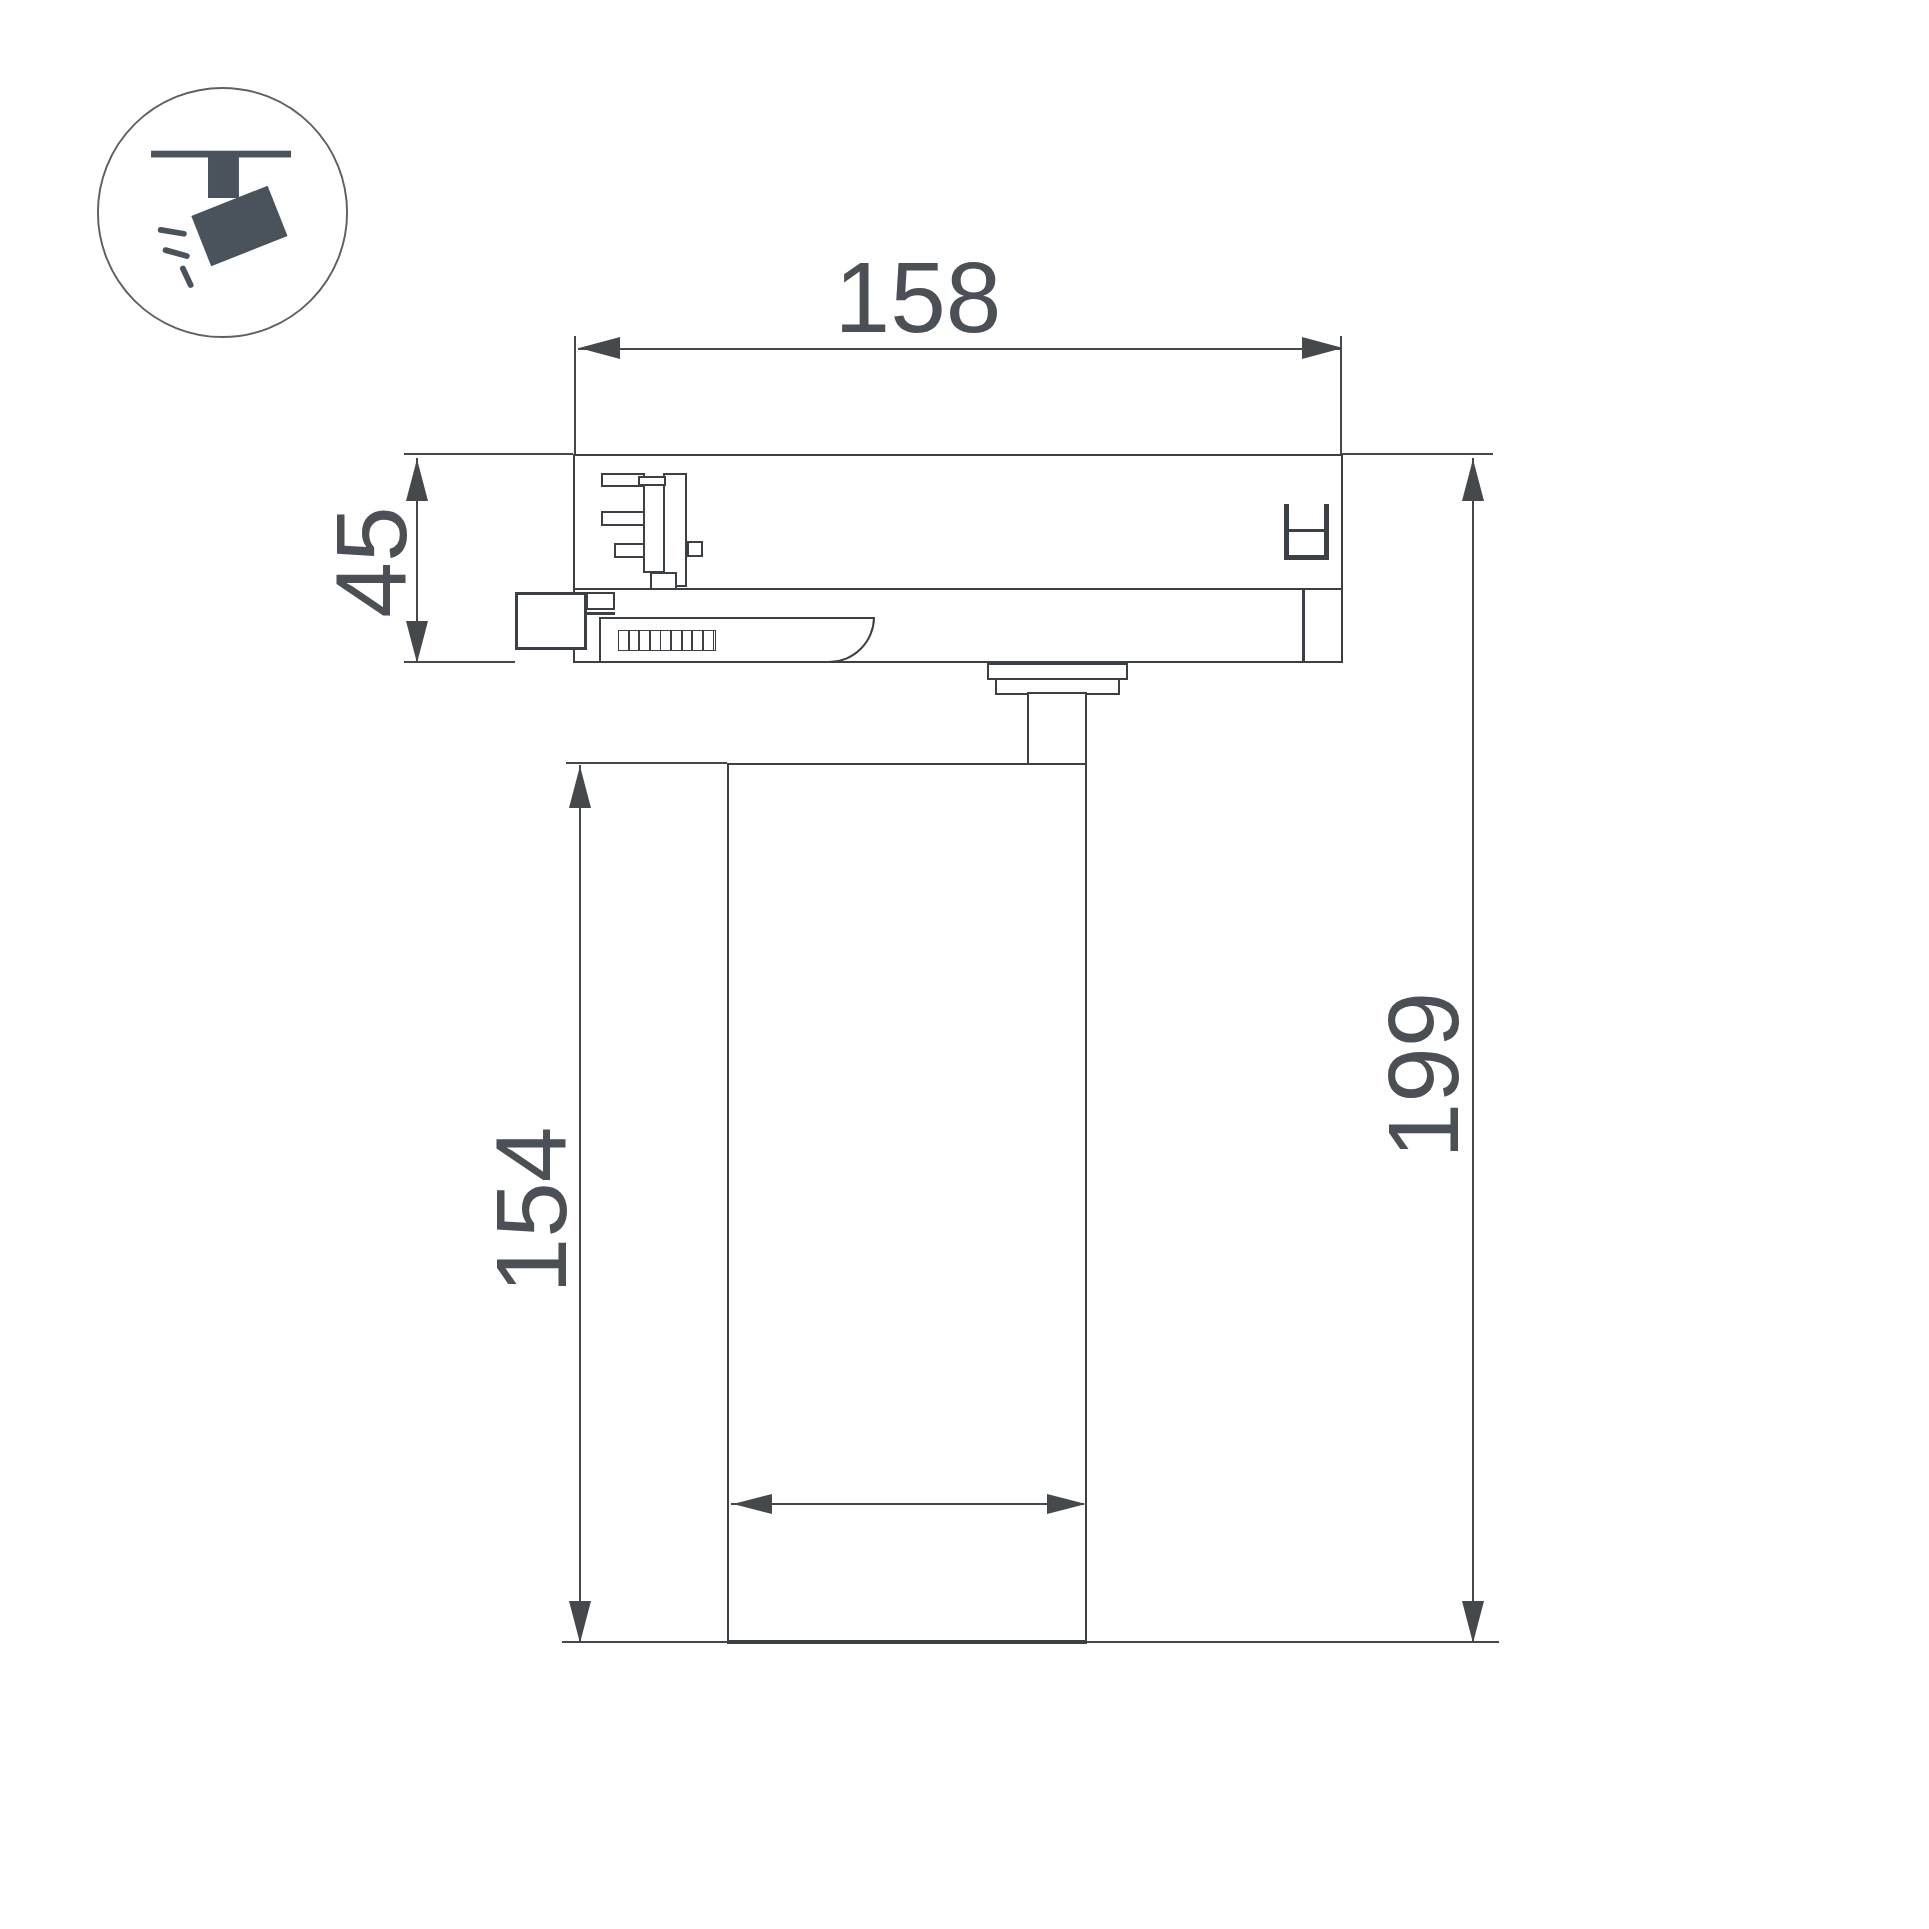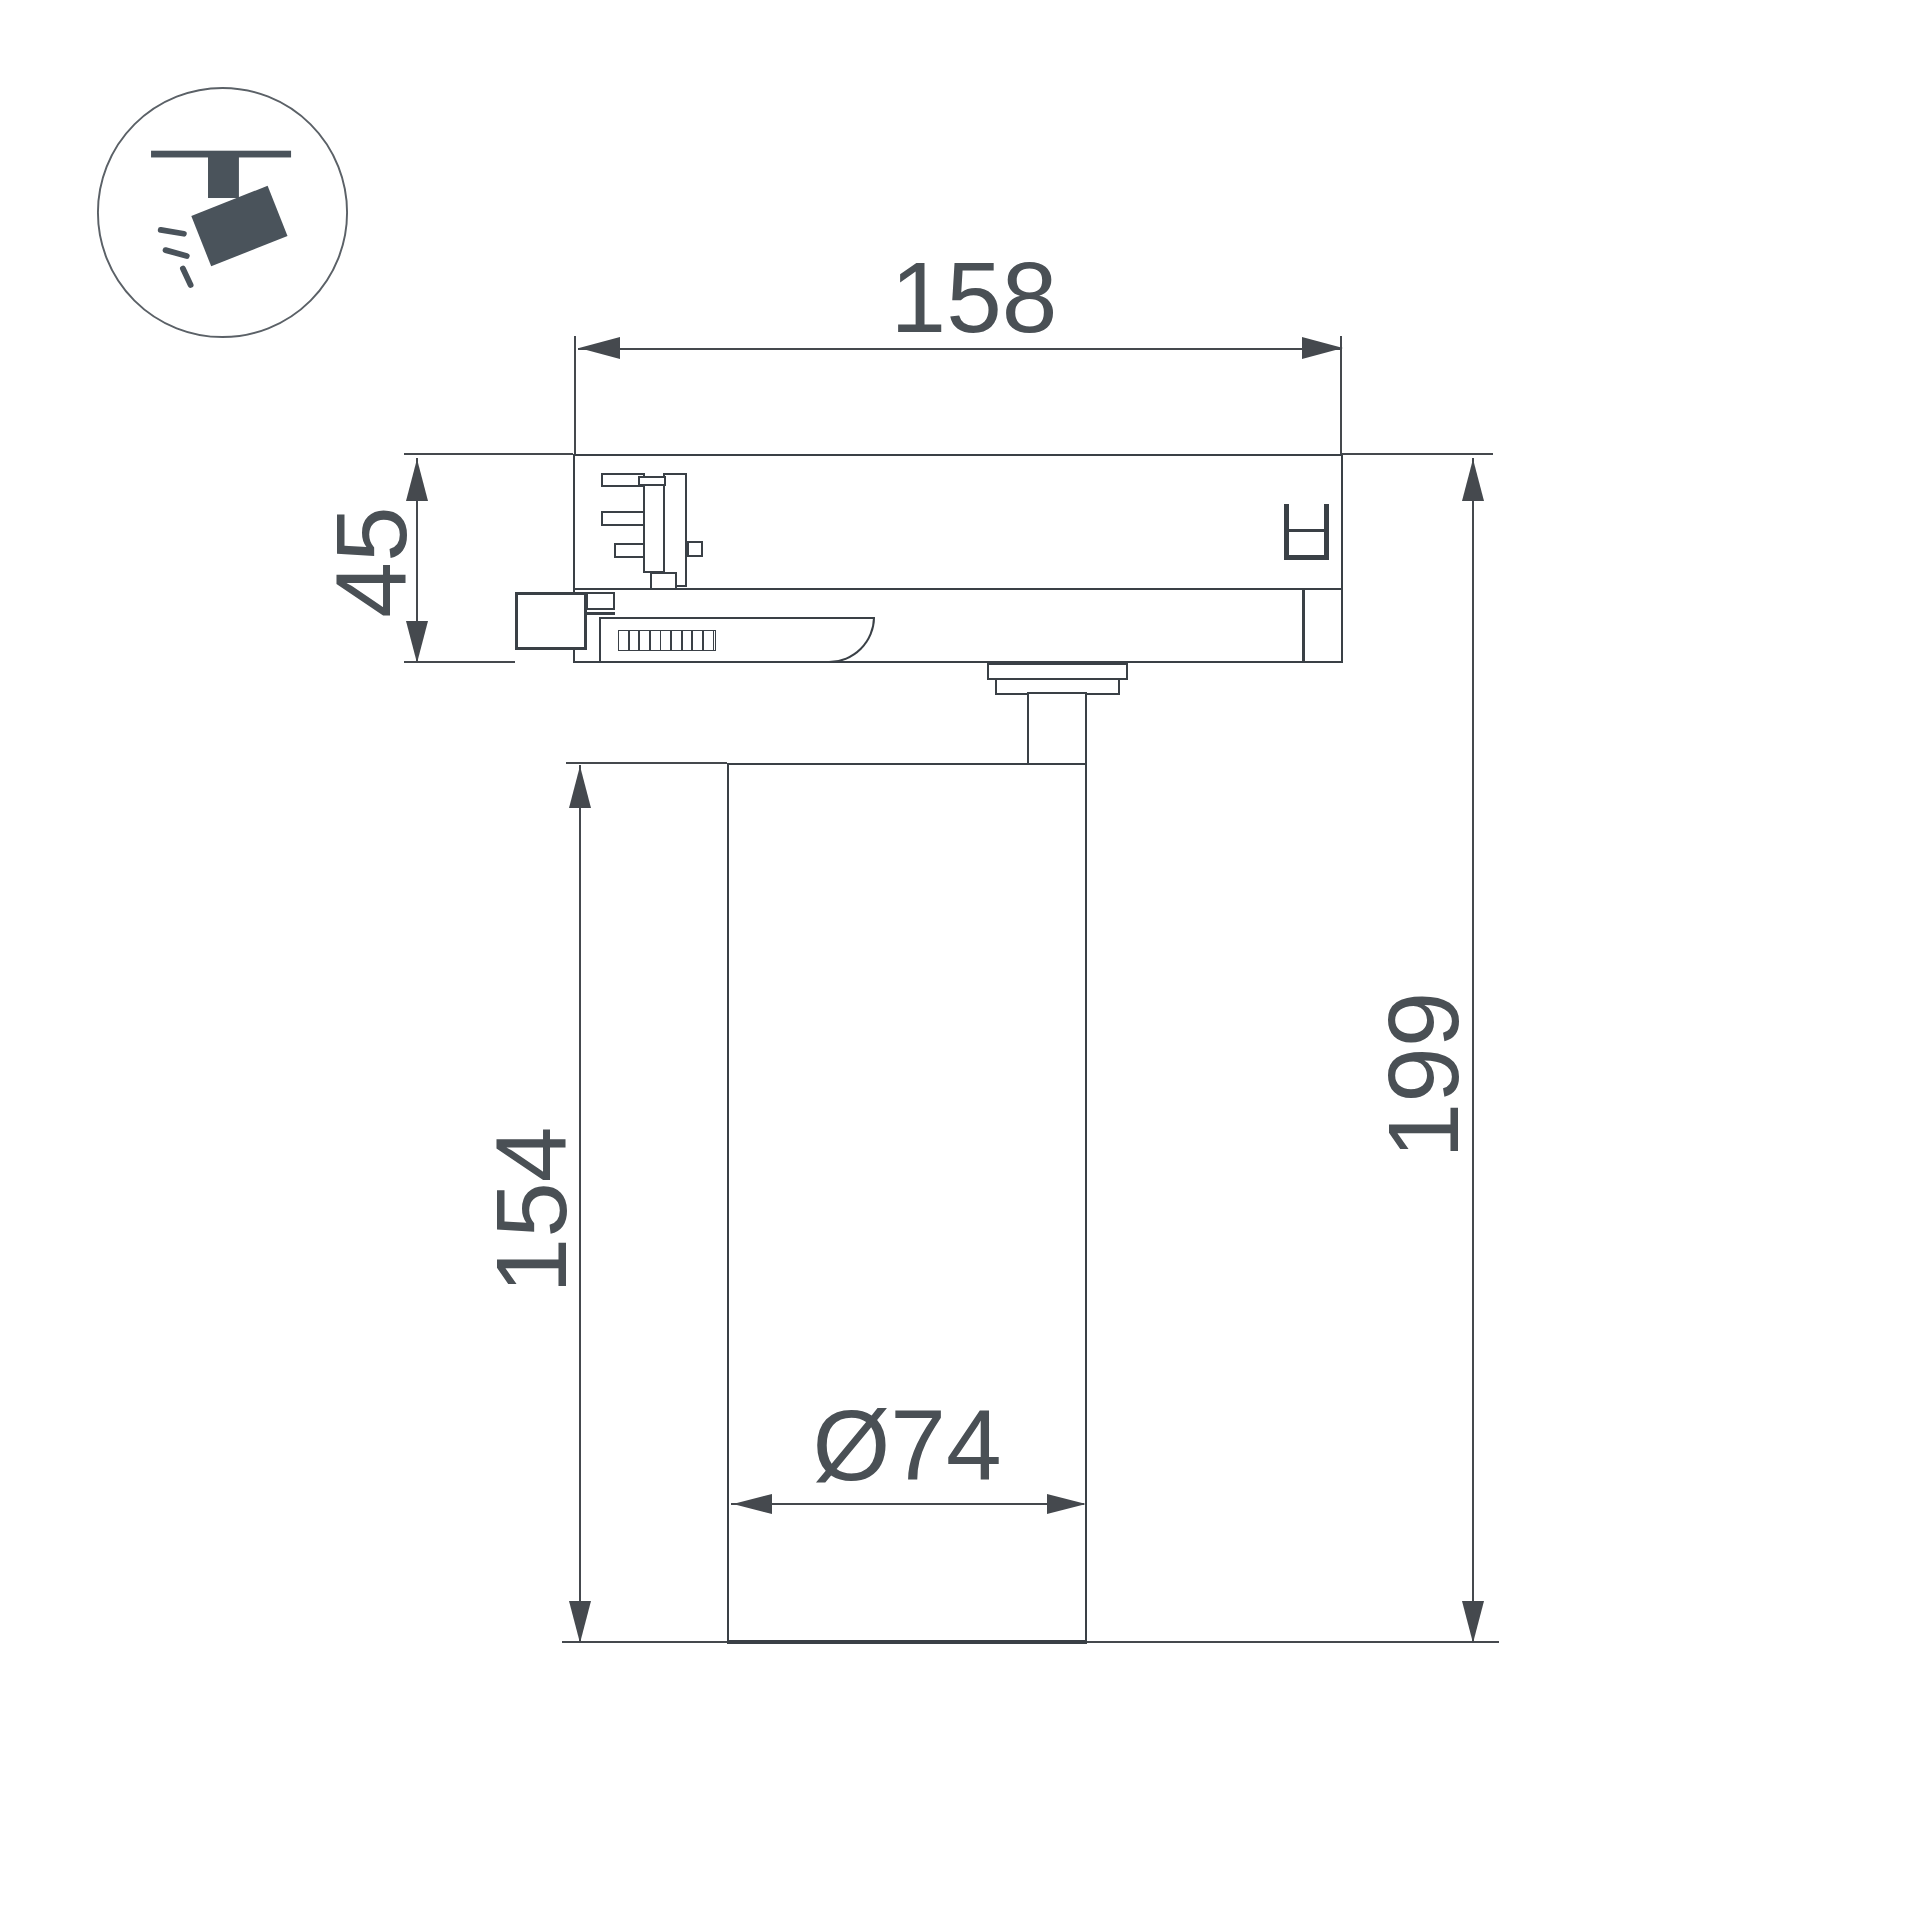--- a/index.html
+++ b/index.html
@@ -77,21 +77,21 @@
   <div style="position:absolute;box-sizing:border-box;left:727px;top:763px;width:360px;height:881px;
               background:#fff;border:2.9px solid var(--ol);border-bottom-width:4.8px;"></div>
 
   <div class="vl" style="left:574px;top:336px;height:118px;"></div>
   <div class="vl" style="left:1340px;top:336px;height:118px;"></div>
   <div class="hl" style="left:578px;top:348px;width:763px;"></div>
   <div class="arr" style="left:576px;top:337px;border-top-width:11.6px;border-bottom-width:11.6px;
               border-right:41px solid var(--dl);"></div>
   <div class="arr" style="left:1302px;top:337px;border-top-width:11.6px;border-bottom-width:11.6px;
               border-left:41px solid var(--dl);"></div>
-  <div class="lbl" style="left:829px;top:244px;">158</div>
+  <div class="lbl" style="left:773px;top:244px;">158</div>
 
   <div class="hl" style="left:404px;top:453px;width:169px;"></div>
   <div class="hl" style="left:404px;top:661px;width:111px;"></div>
   <div class="vl" style="left:416px;top:458px;height:204px;"></div>
   <div class="arr" style="left:406px;top:456px;border-left-width:11.6px;border-right-width:11.6px;
               border-bottom:42px solid var(--dl);"></div>
   <div class="arr" style="left:406px;top:621px;border-left-width:11.6px;border-right-width:11.6px;
               border-top:42px solid var(--dl);"></div>
   <div class="lbl rot" style="left:226px;top:509px;">45</div>
 
@@ -111,16 +111,15 @@
               border-bottom:42px solid var(--dl);"></div>
   <div class="arr" style="left:1462px;top:1601px;border-left-width:11.6px;border-right-width:11.6px;
               border-top:42px solid var(--dl);"></div>
   <div class="lbl rot" style="left:1278px;top:1022px;">199</div>
 
   <div class="hl" style="left:731px;top:1503px;width:353px;"></div>
   <div class="arr" style="left:730px;top:1494px;border-top-width:10.6px;border-bottom-width:10.6px;
               border-right:39px solid var(--dl);"></div>
   <div class="arr" style="left:1047px;top:1494px;border-top-width:10.6px;border-bottom-width:10.6px;
               border-left:39px solid var(--dl);"></div>
-  <div class="lbl" style="left:762px;top:1392px;">Ø74</div>
 
 </div>
 
 
 </body></html>

